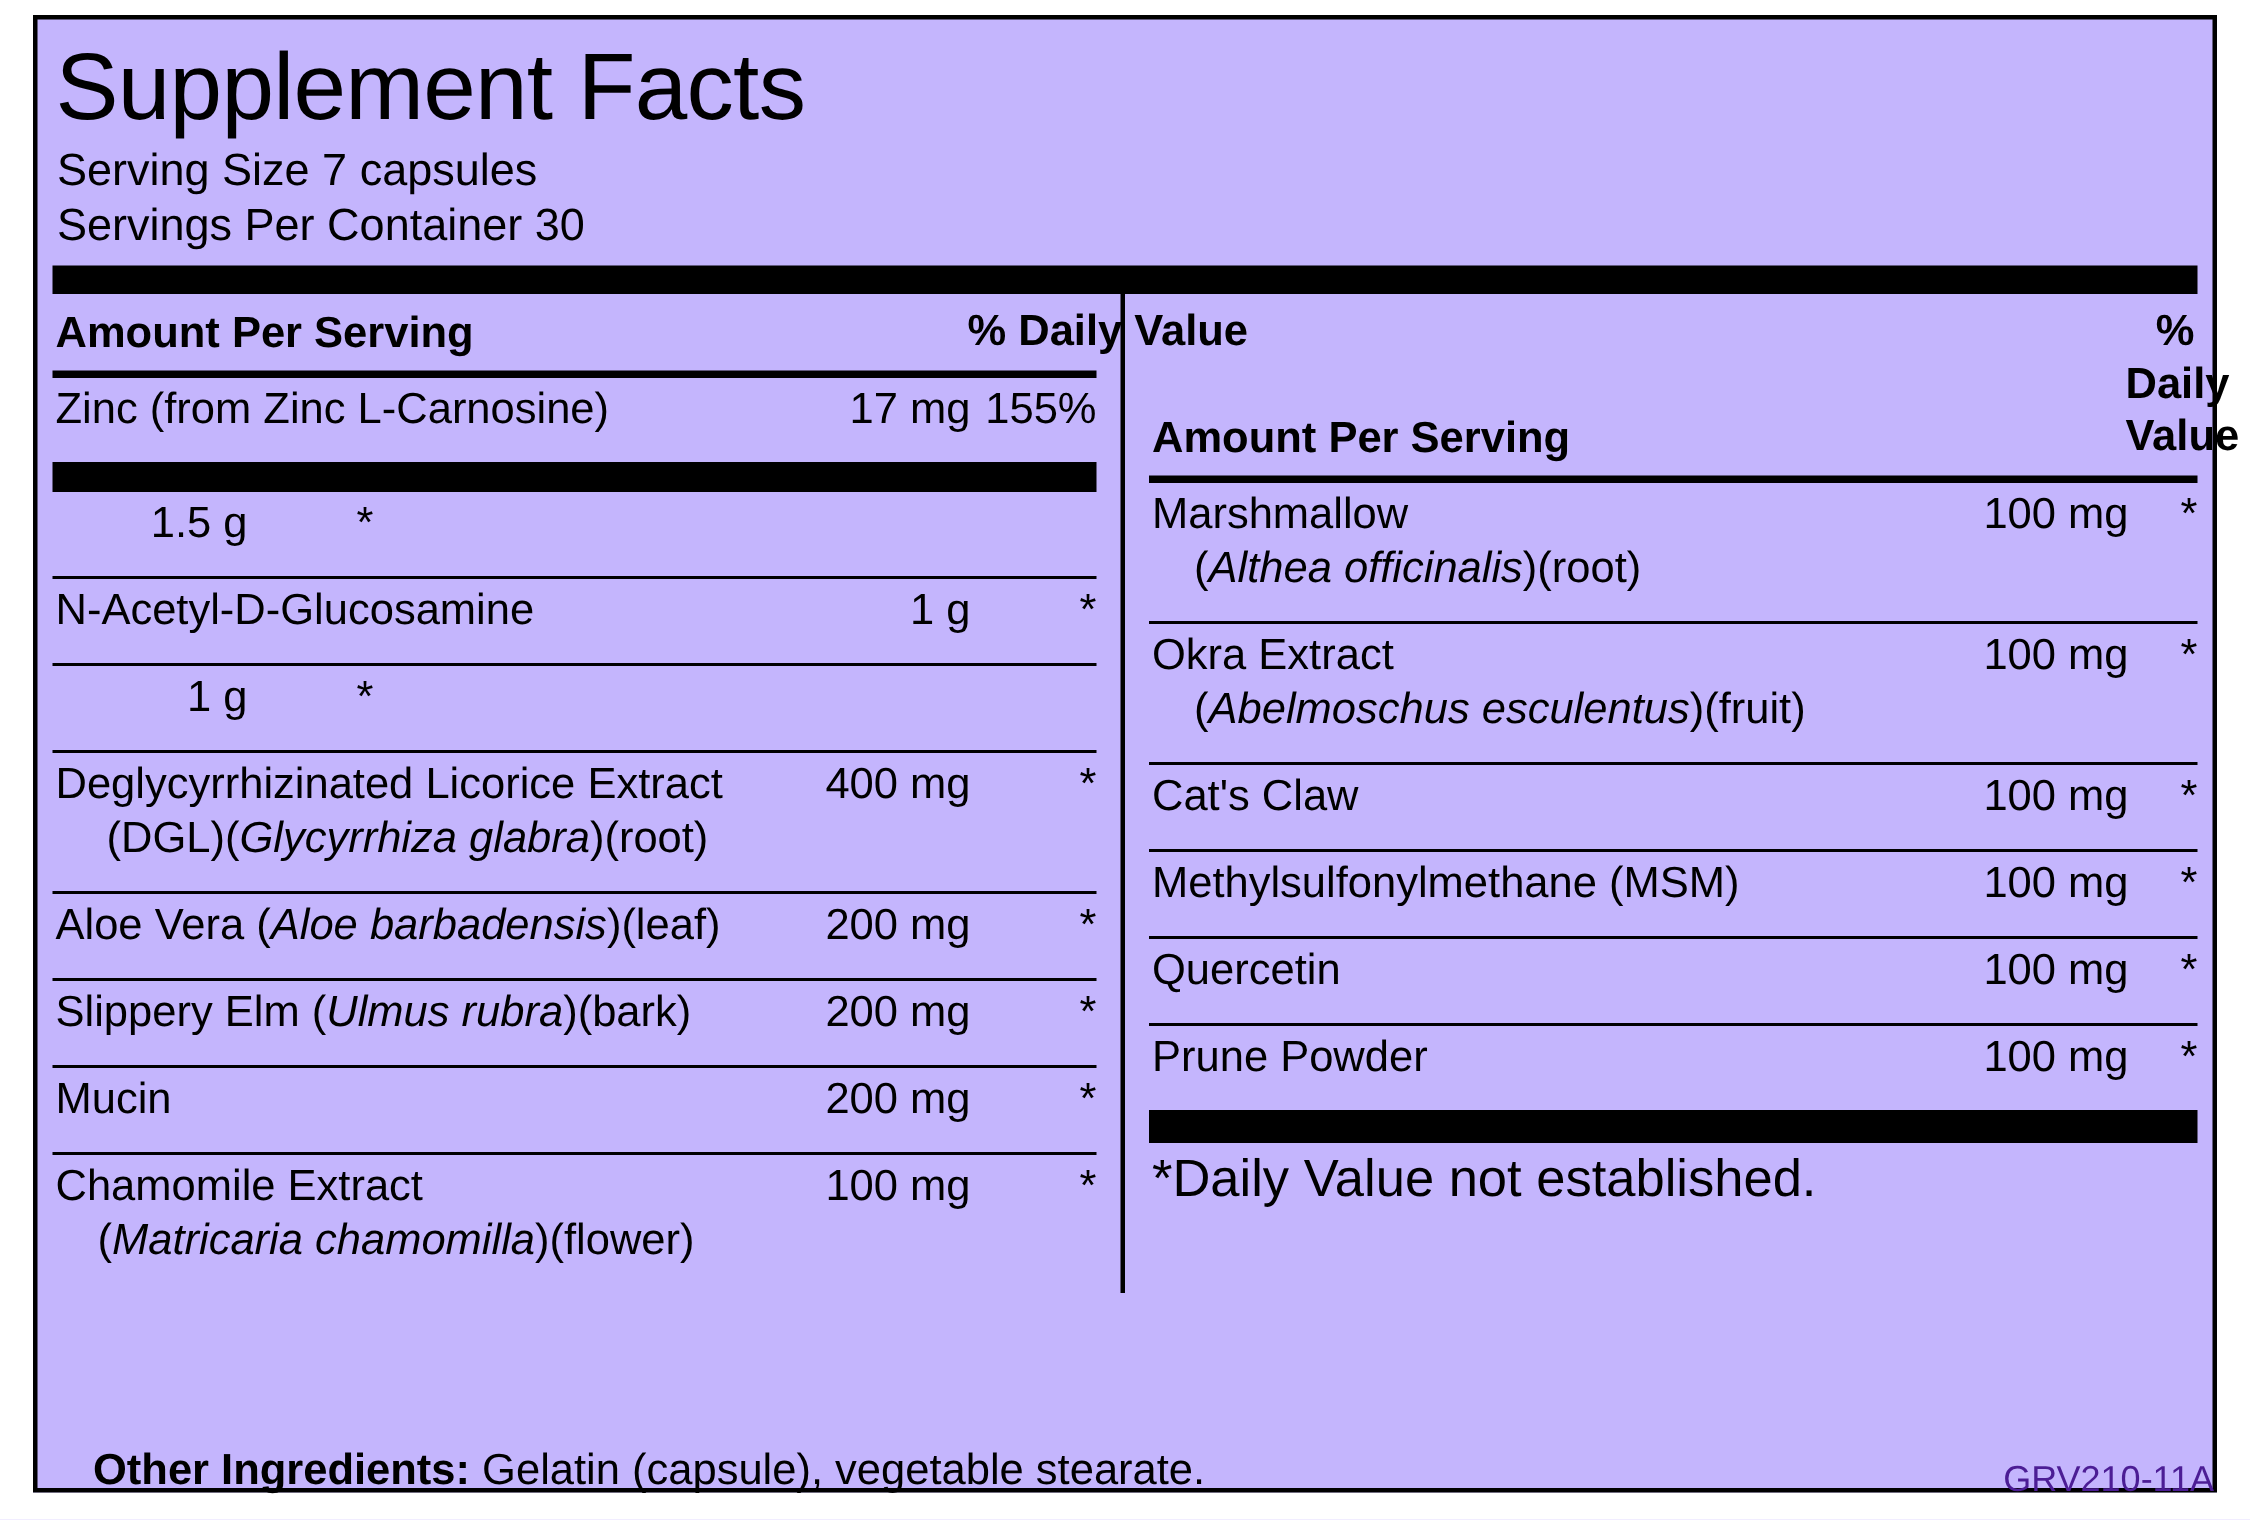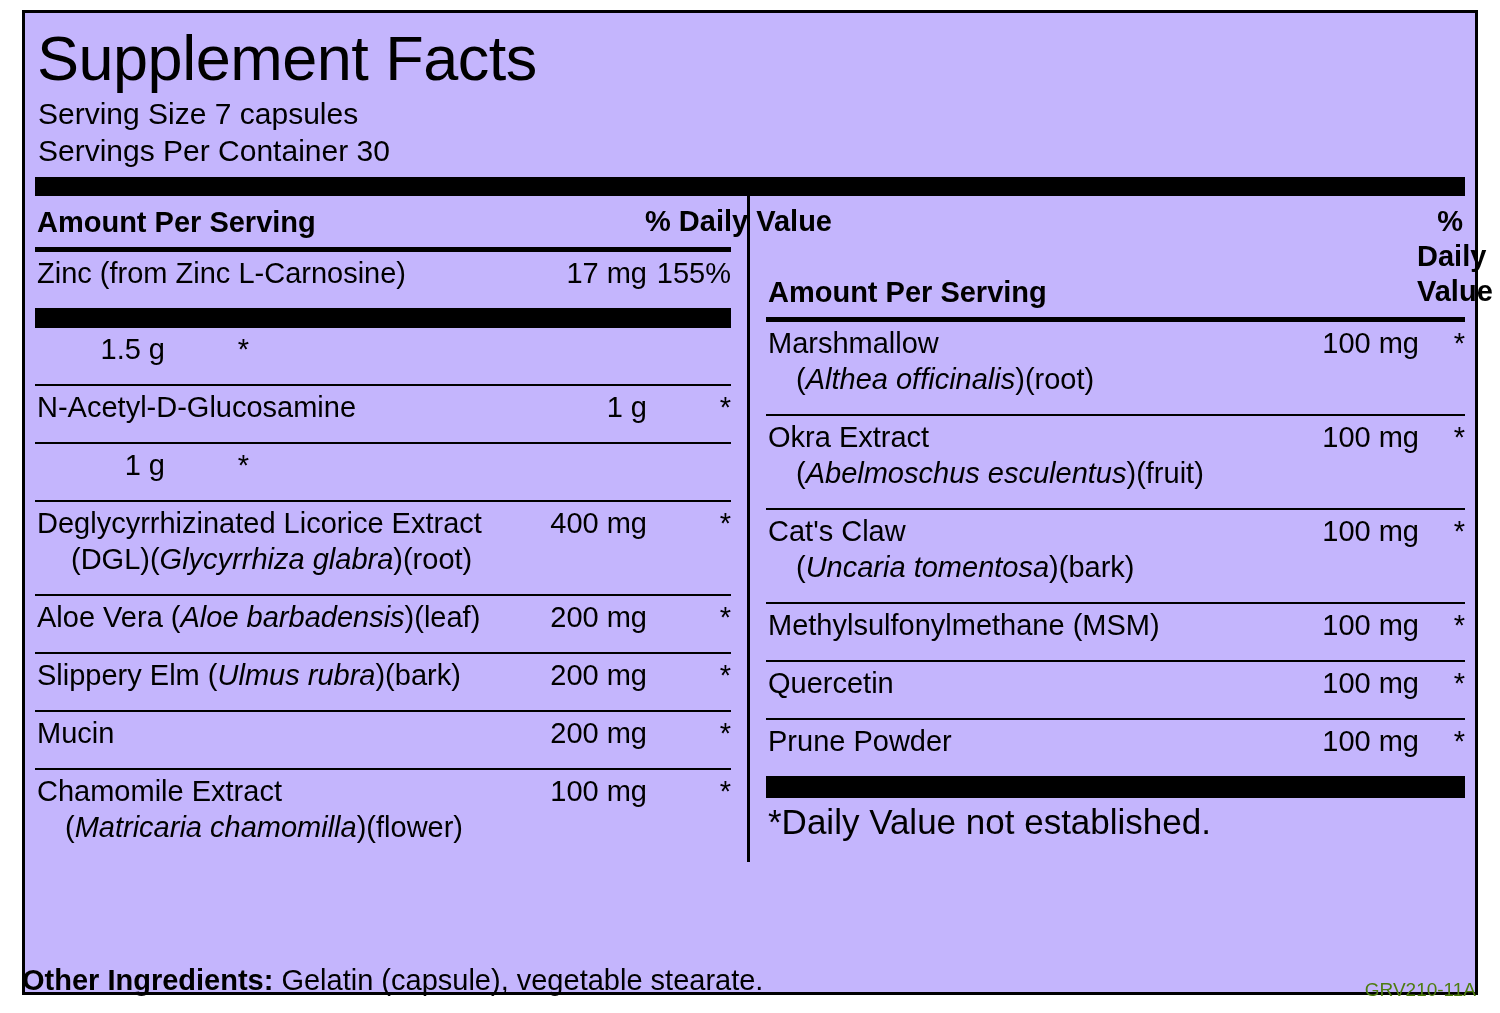--- a/index.html
+++ b/index.html
@@ -126,28 +126,29 @@
     font-size: 35px;
     line-height: 36px;
     padding: 6px 0 0 2px;
   }
   .other {
     position: absolute;
     left: 22px;
     bottom: 16px;
     font-size: 29px;
     line-height: 34px;
+    padding-left: 40px;
   }
   .other b { font-weight: bold; }
   .code {
     position: absolute;
     right: 24px;
     bottom: 12px;
-    font-size: 19px;
-    color: #4d7c0f;
+    font-size: 24px;
+    color: #4c1d95;
   }
 </style>
 </head>
 <body>
 
 <div class="panel">
   <div class="inner">
 
     <div class="title">Supplement Facts</div>
     <div class="serving-line">Serving Size 7 capsules</div>
@@ -246,21 +247,20 @@
             <span>Okra Extract</span>
             <span class="sub2"><span>(</span><i>Abelmoschus esculentus</i><span>)(fruit)</span></span>
           </span>
           <span class="amt">100 mg</span>
           <span class="dv">*</span>
         </div>
 
         <div class="row">
           <span class="name">
             <span>Cat's Claw</span>
-            <span class="sub2"><span>(</span><i>Uncaria tomentosa</i><span>)(bark)</span></span>
           </span>
           <span class="amt">100 mg</span>
           <span class="dv">*</span>
         </div>
 
         <div class="row">
           <span class="name">Methylsulfonylmethane (MSM)</span>
           <span class="amt">100 mg</span>
           <span class="dv">*</span>
         </div>

